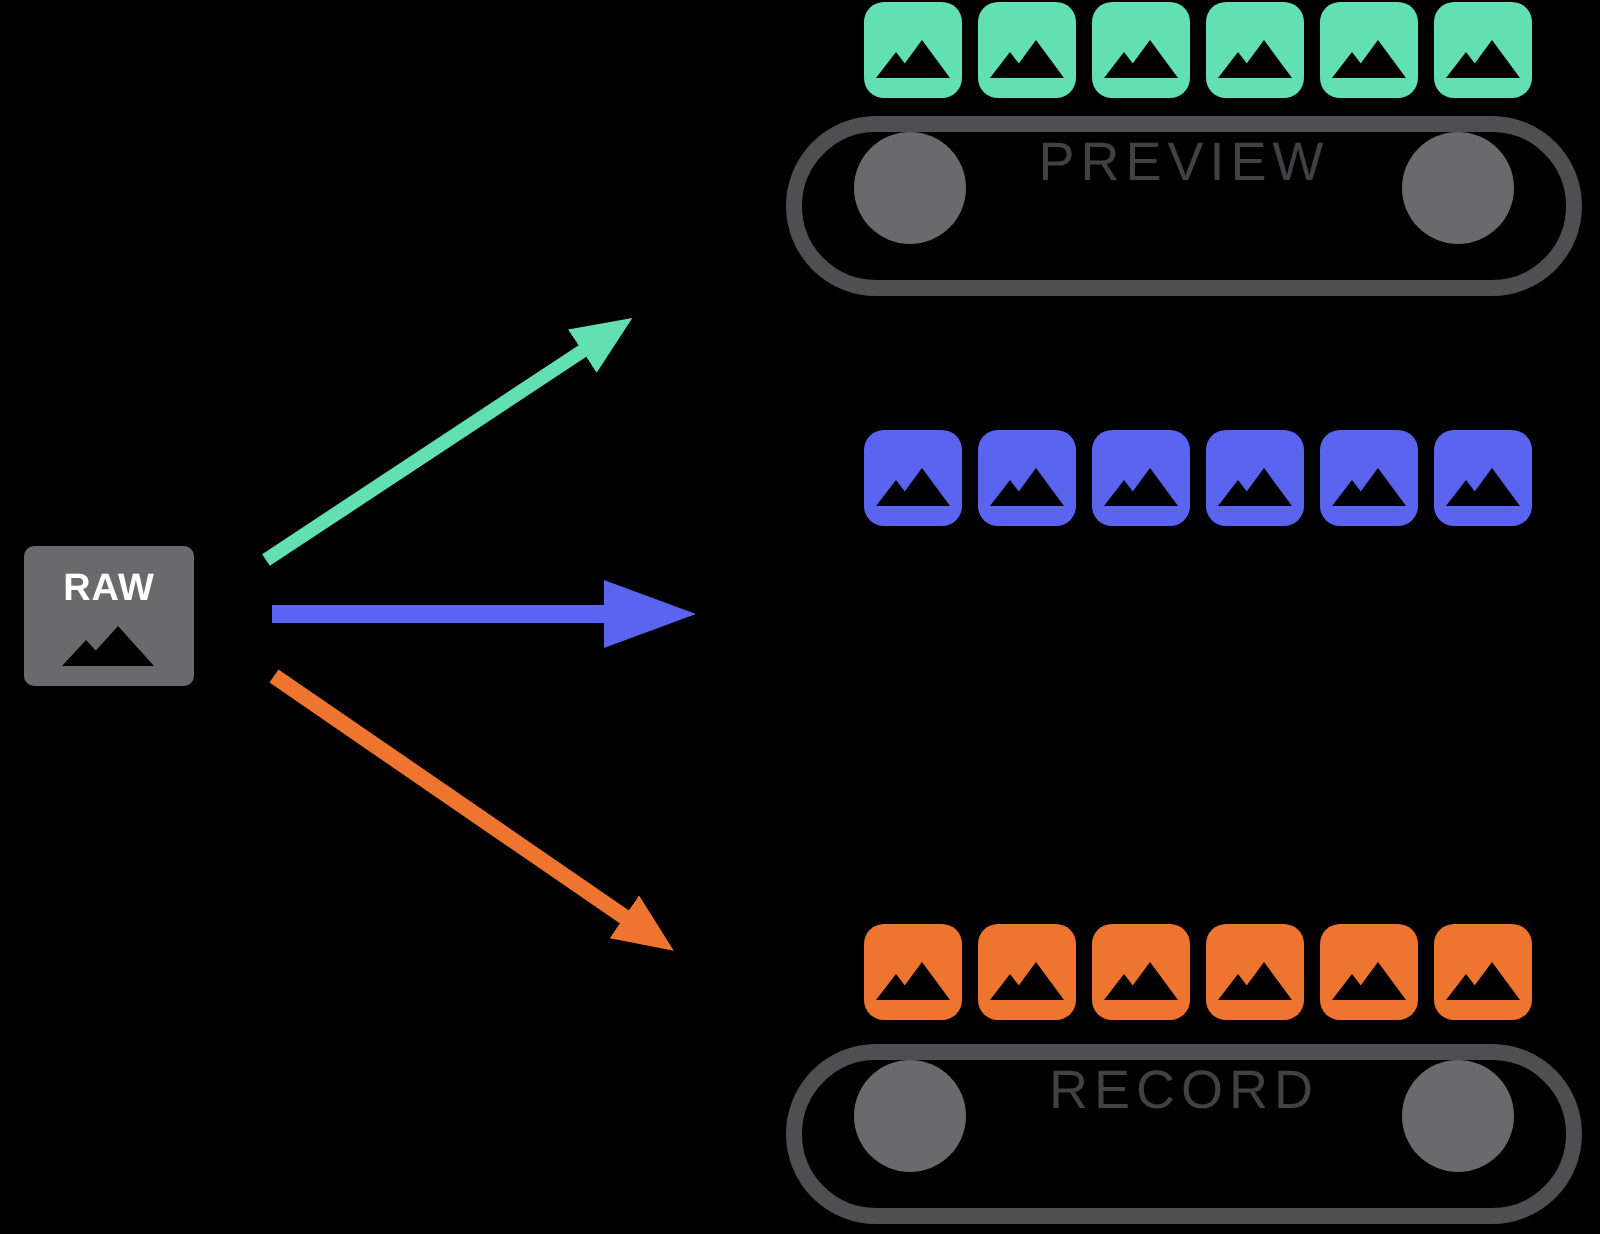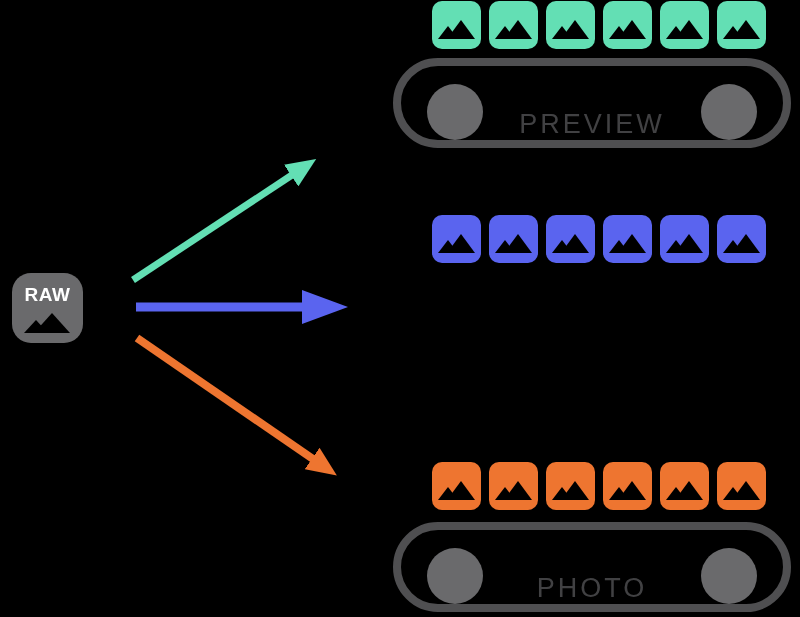--- a/index.html
+++ b/index.html
@@ -22,23 +22,23 @@
     position: absolute;
     left: 0; top: 0;
     width: 800px; height: 617px;
     pointer-events: none;
   }
 
   
   .raw {
     position: absolute;
     left: 12px; top: 273px;
-    width: 71px; height: 70px;
+    width: 85px; height: 70px;
     background: var(--circle, #6A6A6C);
-    border-radius: 19px;
+    border-radius: 5px;
     display: flex;
     flex-direction: column;
     align-items: center;
     justify-content: center;
   }
   .raw-label {
     color: #FFFFFF;
     font-weight: bold;
     font-size: 19px;
     letter-spacing: 0.5px;
@@ -77,21 +77,21 @@
   .frame polygon { fill: #000000; }
 
   
   .pill {
     box-sizing: border-box;
     width: 398px; height: 90px;
     border: 8px solid var(--pill-border, #4F4F51);
     border-radius: 45px;
     background: transparent;
     display: flex;
-    align-items: flex-end;
+    align-items: flex-start;
     justify-content: space-between;
     padding: 0 26px;
   }
   .roller {
     width: 56px; height: 56px;
     border-radius: 50%;
     background: var(--circle, #6A6A6C);
     flex: 0 0 auto;
   }
   .pill-label {
@@ -253,18 +253,18 @@
         </div>
         <div class="frame" style="background: rgb(238, 117, 48);">
           <svg width="49" height="48" viewBox="0 0 49 48">
             <polygon points="6,38 16,25 26,38"></polygon>
             <polygon points="15,38 29,19 43,38"></polygon>
           </svg>
         </div>
       </div>
     <div class="pill">
       <span class="roller"></span>
-      <span class="pill-label">PHOTO</span>
+      <span class="pill-label">RECORD</span>
       <span class="roller"></span>
     </div>
   </section>
 
 </div>
 
 </body></html>

